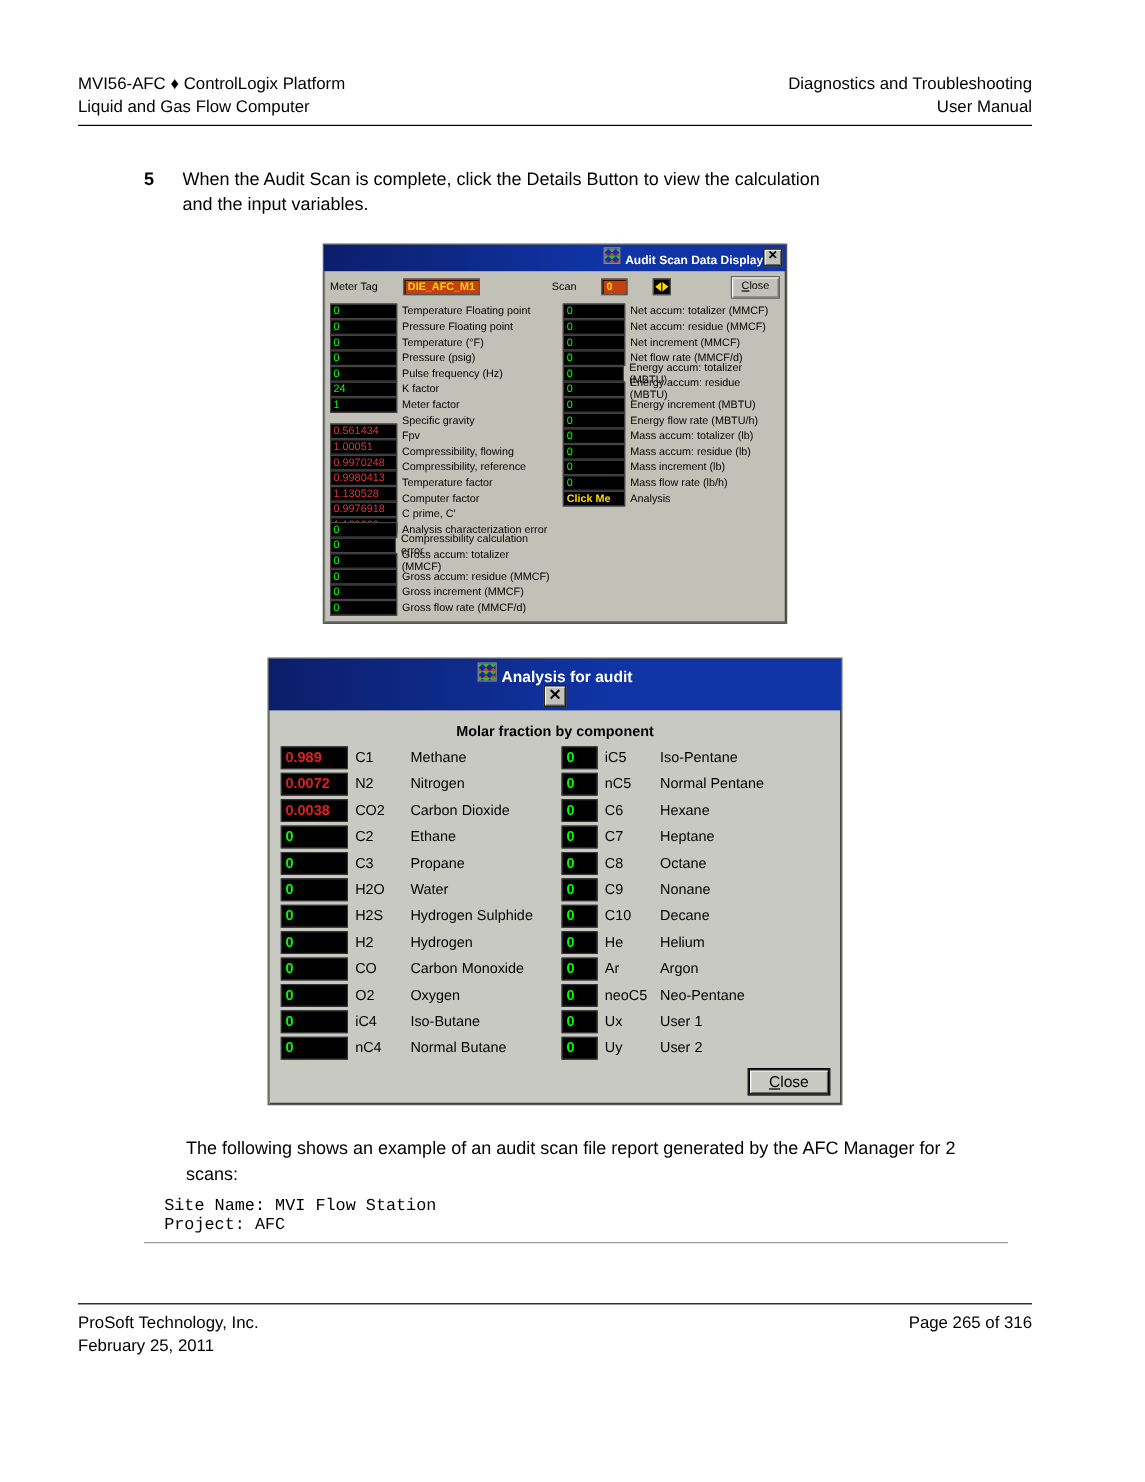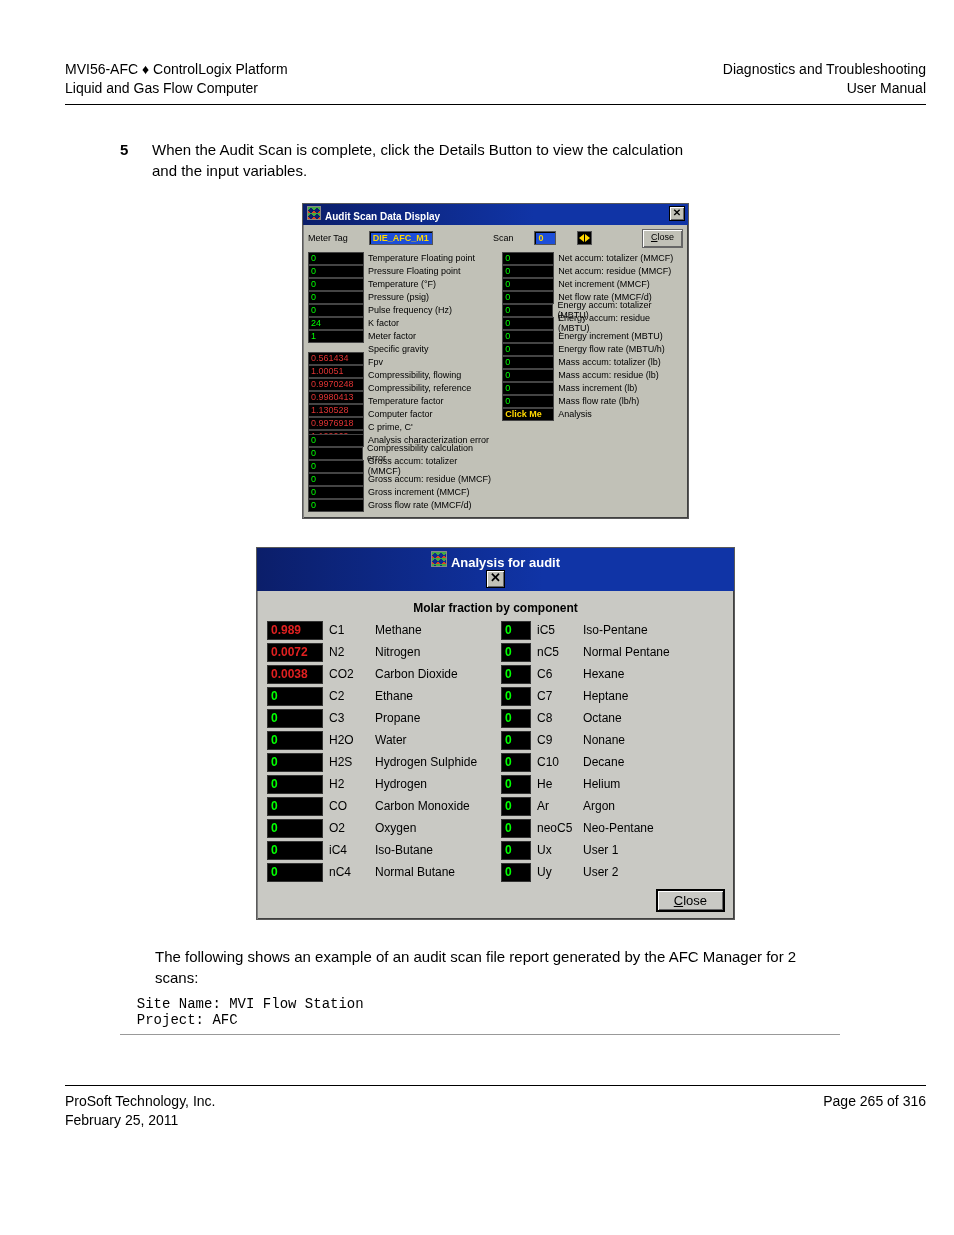--- a/index.html
+++ b/index.html
@@ -3,21 +3,21 @@
 <meta charset="utf-8">
 <style>
   body{
     margin:0;
     background:#fff;
     font-family:Arial,Helvetica,sans-serif;
     width:954px;
     color:#000;
   }
   .page{
-    padding:60px 28px 40px 65px;
+    padding:60px 94px 40px 65px;
   }
   .hdr{
     display:flex;
     justify-content:space-between;
     font-size:14px;
     line-height:1.35;
     padding-bottom:6px;
     border-bottom:1px solid #000;
     margin-bottom:34px;
   }
@@ -43,21 +43,21 @@
     font-size:9px;
   }
   .titlebar{
     background:linear-gradient(90deg,#0b1e6a,#1034a6 60%);
     color:#fff;
     font-weight:bold;
     font-size:10px;
     padding:2px 3px 3px 4px;
     display:flex;
     align-items:center;
-    justify-content:space-between;
+    justify-content:flex-end;
   }
   .titlebar .ico{
     display:inline-block;width:12px;height:12px;margin-right:4px;
     background:
       linear-gradient(45deg,#d42 25%,transparent 25%),
       linear-gradient(-45deg,#d42 25%,transparent 25%),
       linear-gradient(45deg,transparent 75%,#4a4 75%),
       linear-gradient(-45deg,transparent 75%,#4a4 75%);
     background-size:6px 6px;
     border:1px solid #888;
@@ -66,21 +66,21 @@
     background:#c1c1b7;color:#000;
     border:1px solid #000;
     width:14px;height:13px;
     font-size:10px;font-weight:bold;line-height:11px;text-align:center;
     box-shadow:inset 1px 1px 0 #fff,inset -1px -1px 0 #666;
   }
   .dlg1-body{padding:4px 5px 6px;}
   .top-row{display:flex;align-items:center;gap:21px;margin-bottom:4px;}
   .lbl{font-size:9px;}
   .fld,.fld-sm{
-    background:#1d4ed8;color:#ffd800;font-weight:bold;font-size:9px;
+    background:#c2410c;color:#ffd800;font-weight:bold;font-size:9px;
     border:1px solid #555;box-shadow:inset 1px 1px 0 #000;
     padding:0 3px;height:12px;line-height:12px;
   }
   .fld{flex:1;}
   .fld-sm{width:14px;text-align:left;}
   .arrows{
     background:#000;border:1px solid #555;height:12px;display:flex;align-items:center;
     padding:0 1px;gap:1px;
   }
   .arrow{

